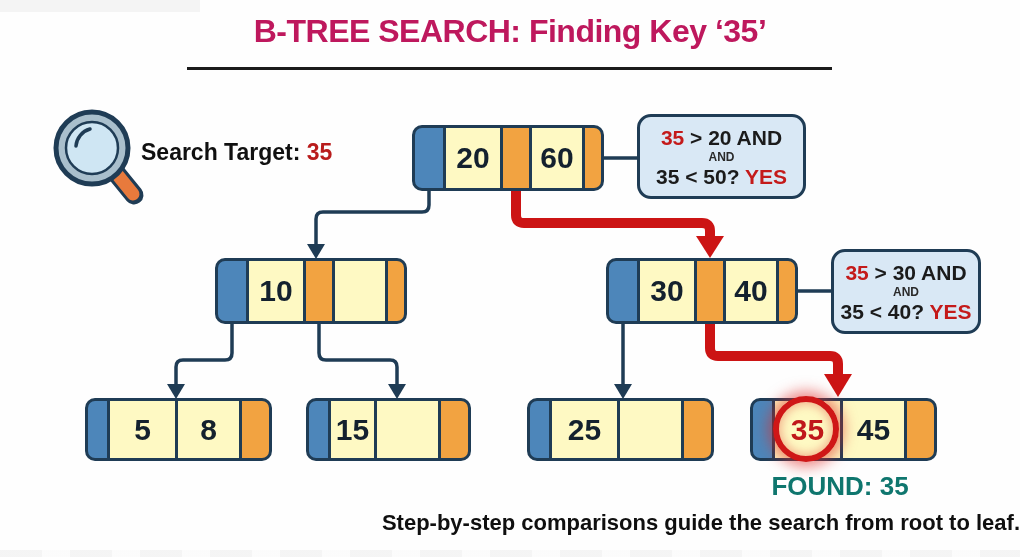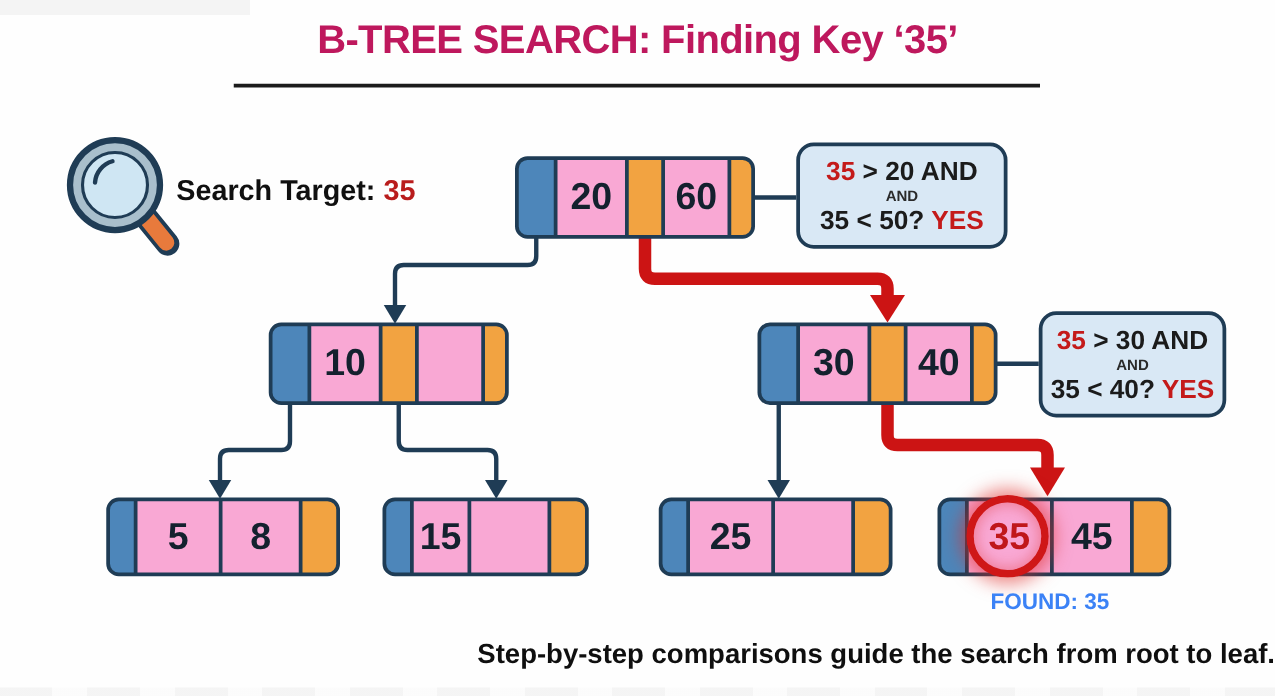--- a/index.html
+++ b/index.html
@@ -23,21 +23,21 @@
   .node{
     position:absolute;display:flex;gap:3px;box-sizing:border-box;
     background:#1f3c55;border:3px solid #1f3c55;border-radius:10px;
   }
   .seg{height:100%;}
   .seg:first-child{border-radius:7px 0 0 7px;}
   .seg:last-child{border-radius:0 7px 7px 0;}
   .seg.blue{background:#4d86ba;}
   .seg.orange{background:#f2a341;}
   .seg.cell{
-    background:#f9a8d4;display:flex;align-items:center;justify-content:center;
+    background:#fef9c3;display:flex;align-items:center;justify-content:center;
     font-size:30px;font-weight:bold;color:#14212e;
   }
   .seg.cell.found-key span{color:#c0181b;}
   
   .callout{
     position:absolute;box-sizing:border-box;background:#d9e8f5;
     border:3.5px solid #1f3c55;border-radius:14px;
     display:flex;flex-direction:column;align-items:center;justify-content:center;
     text-align:center;padding:4px 6px;
   }
@@ -45,21 +45,21 @@
   .callout .l2{font-size:12px;font-weight:bold;color:#2a2a2a;line-height:14px;}
   .callout .red{color:#c41a1a;}
   
   .found-circle{
     position:absolute;left:773px;top:396px;width:66px;height:66px;border-radius:50%;
     border:6px solid #cf1717;box-sizing:border-box;
     box-shadow:0 0 14px 5px rgba(222,42,38,0.55), inset 0 0 10px 2px rgba(222,42,38,0.35);
   }
   .found-label{
     position:absolute;left:740px;top:471px;width:200px;text-align:center;
-    font-size:18px;font-weight:bold;color:#3b82f6;
+    font-size:26px;font-weight:bold;color:#0f766e;
   }
   
   .caption{
     position:absolute;top:510px;left:0;width:100%;text-align:right;
     font-size:22px;font-weight:bold;color:#0f0f0f;
   }
   
   .edges{position:absolute;left:0;top:0;width:1020px;height:557px;pointer-events:none;}
   .corner-patch{position:absolute;left:0;top:0;width:200px;height:12px;background:#f4f4f4;}
   .bottom-strip{

